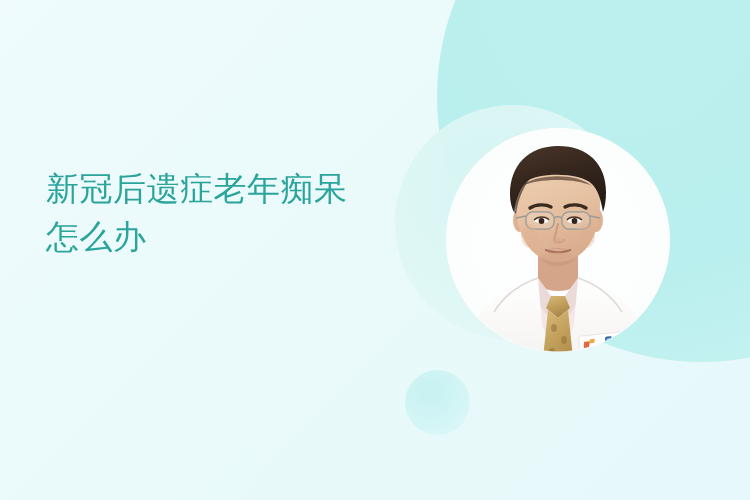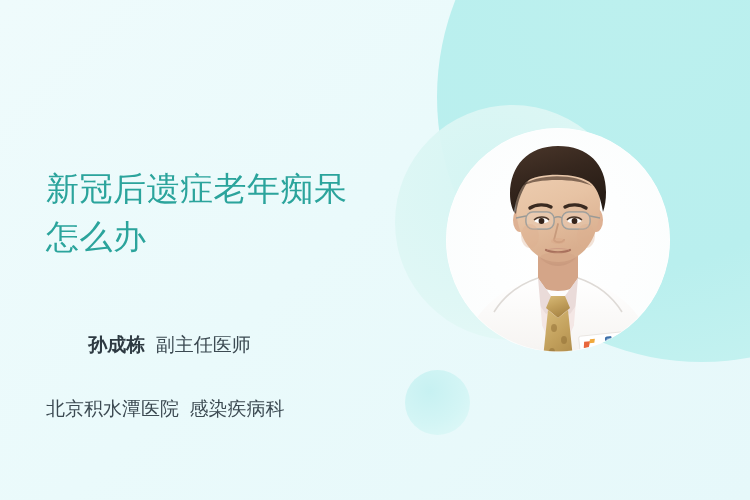--- a/index.html
+++ b/index.html
@@ -257,21 +257,15 @@
       <ellipse cx="112" cy="130" rx="18" ry="6" fill="#D2A183" opacity="0.35"></ellipse>
       <ellipse cx="84" cy="108" rx="9" ry="12" fill="#DCAF90" opacity="0.35"></ellipse>
       <ellipse cx="140" cy="108" rx="9" ry="12" fill="#DCAF90" opacity="0.35"></ellipse>
     </svg>
   </div>
 
   <div id="text-block">
     <div id="headline">新冠后遗症老年痴呆
 怎么办</div>
 
-    <div id="byline">
-      <div class="byline-row">
-        <span class="doctor-name">孙成栋</span><span>  </span><span class="doctor-title">副主任医师</span>
-      </div>
-      <div class="byline-row">北京积水潭医院  感染疾病科</div>
-    </div>
   </div>
 
 </div>
 
 </body></html>

